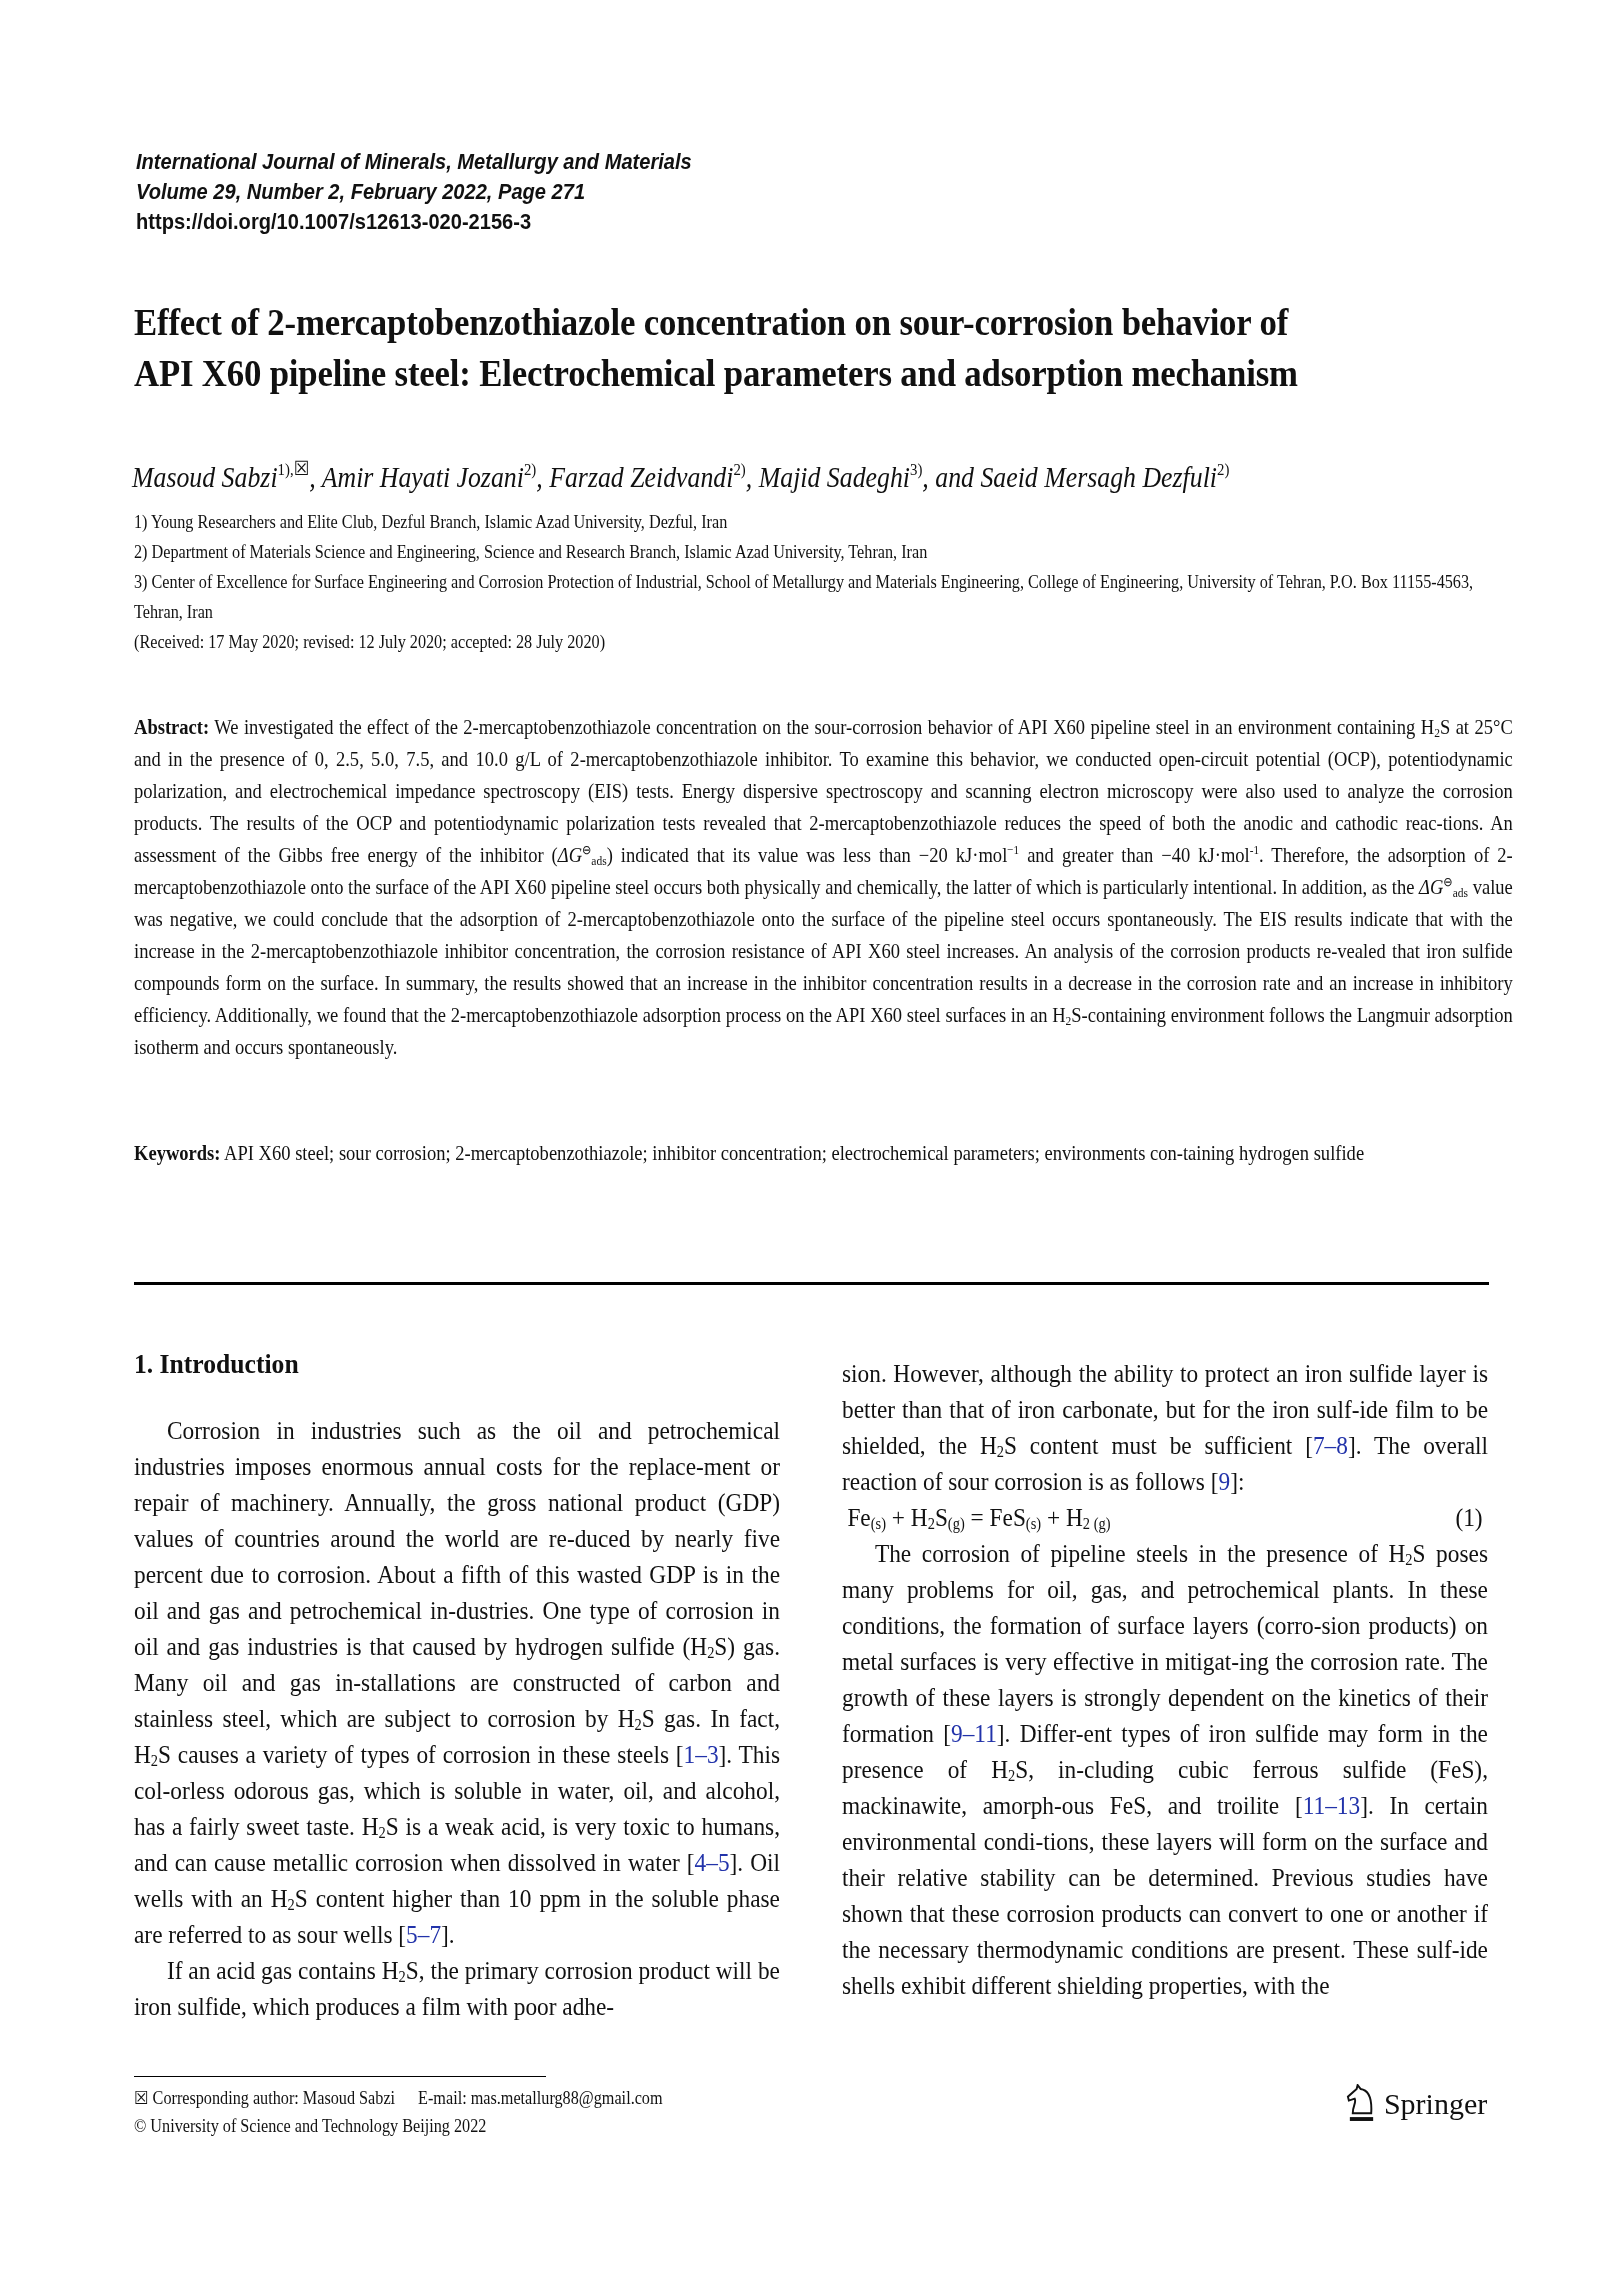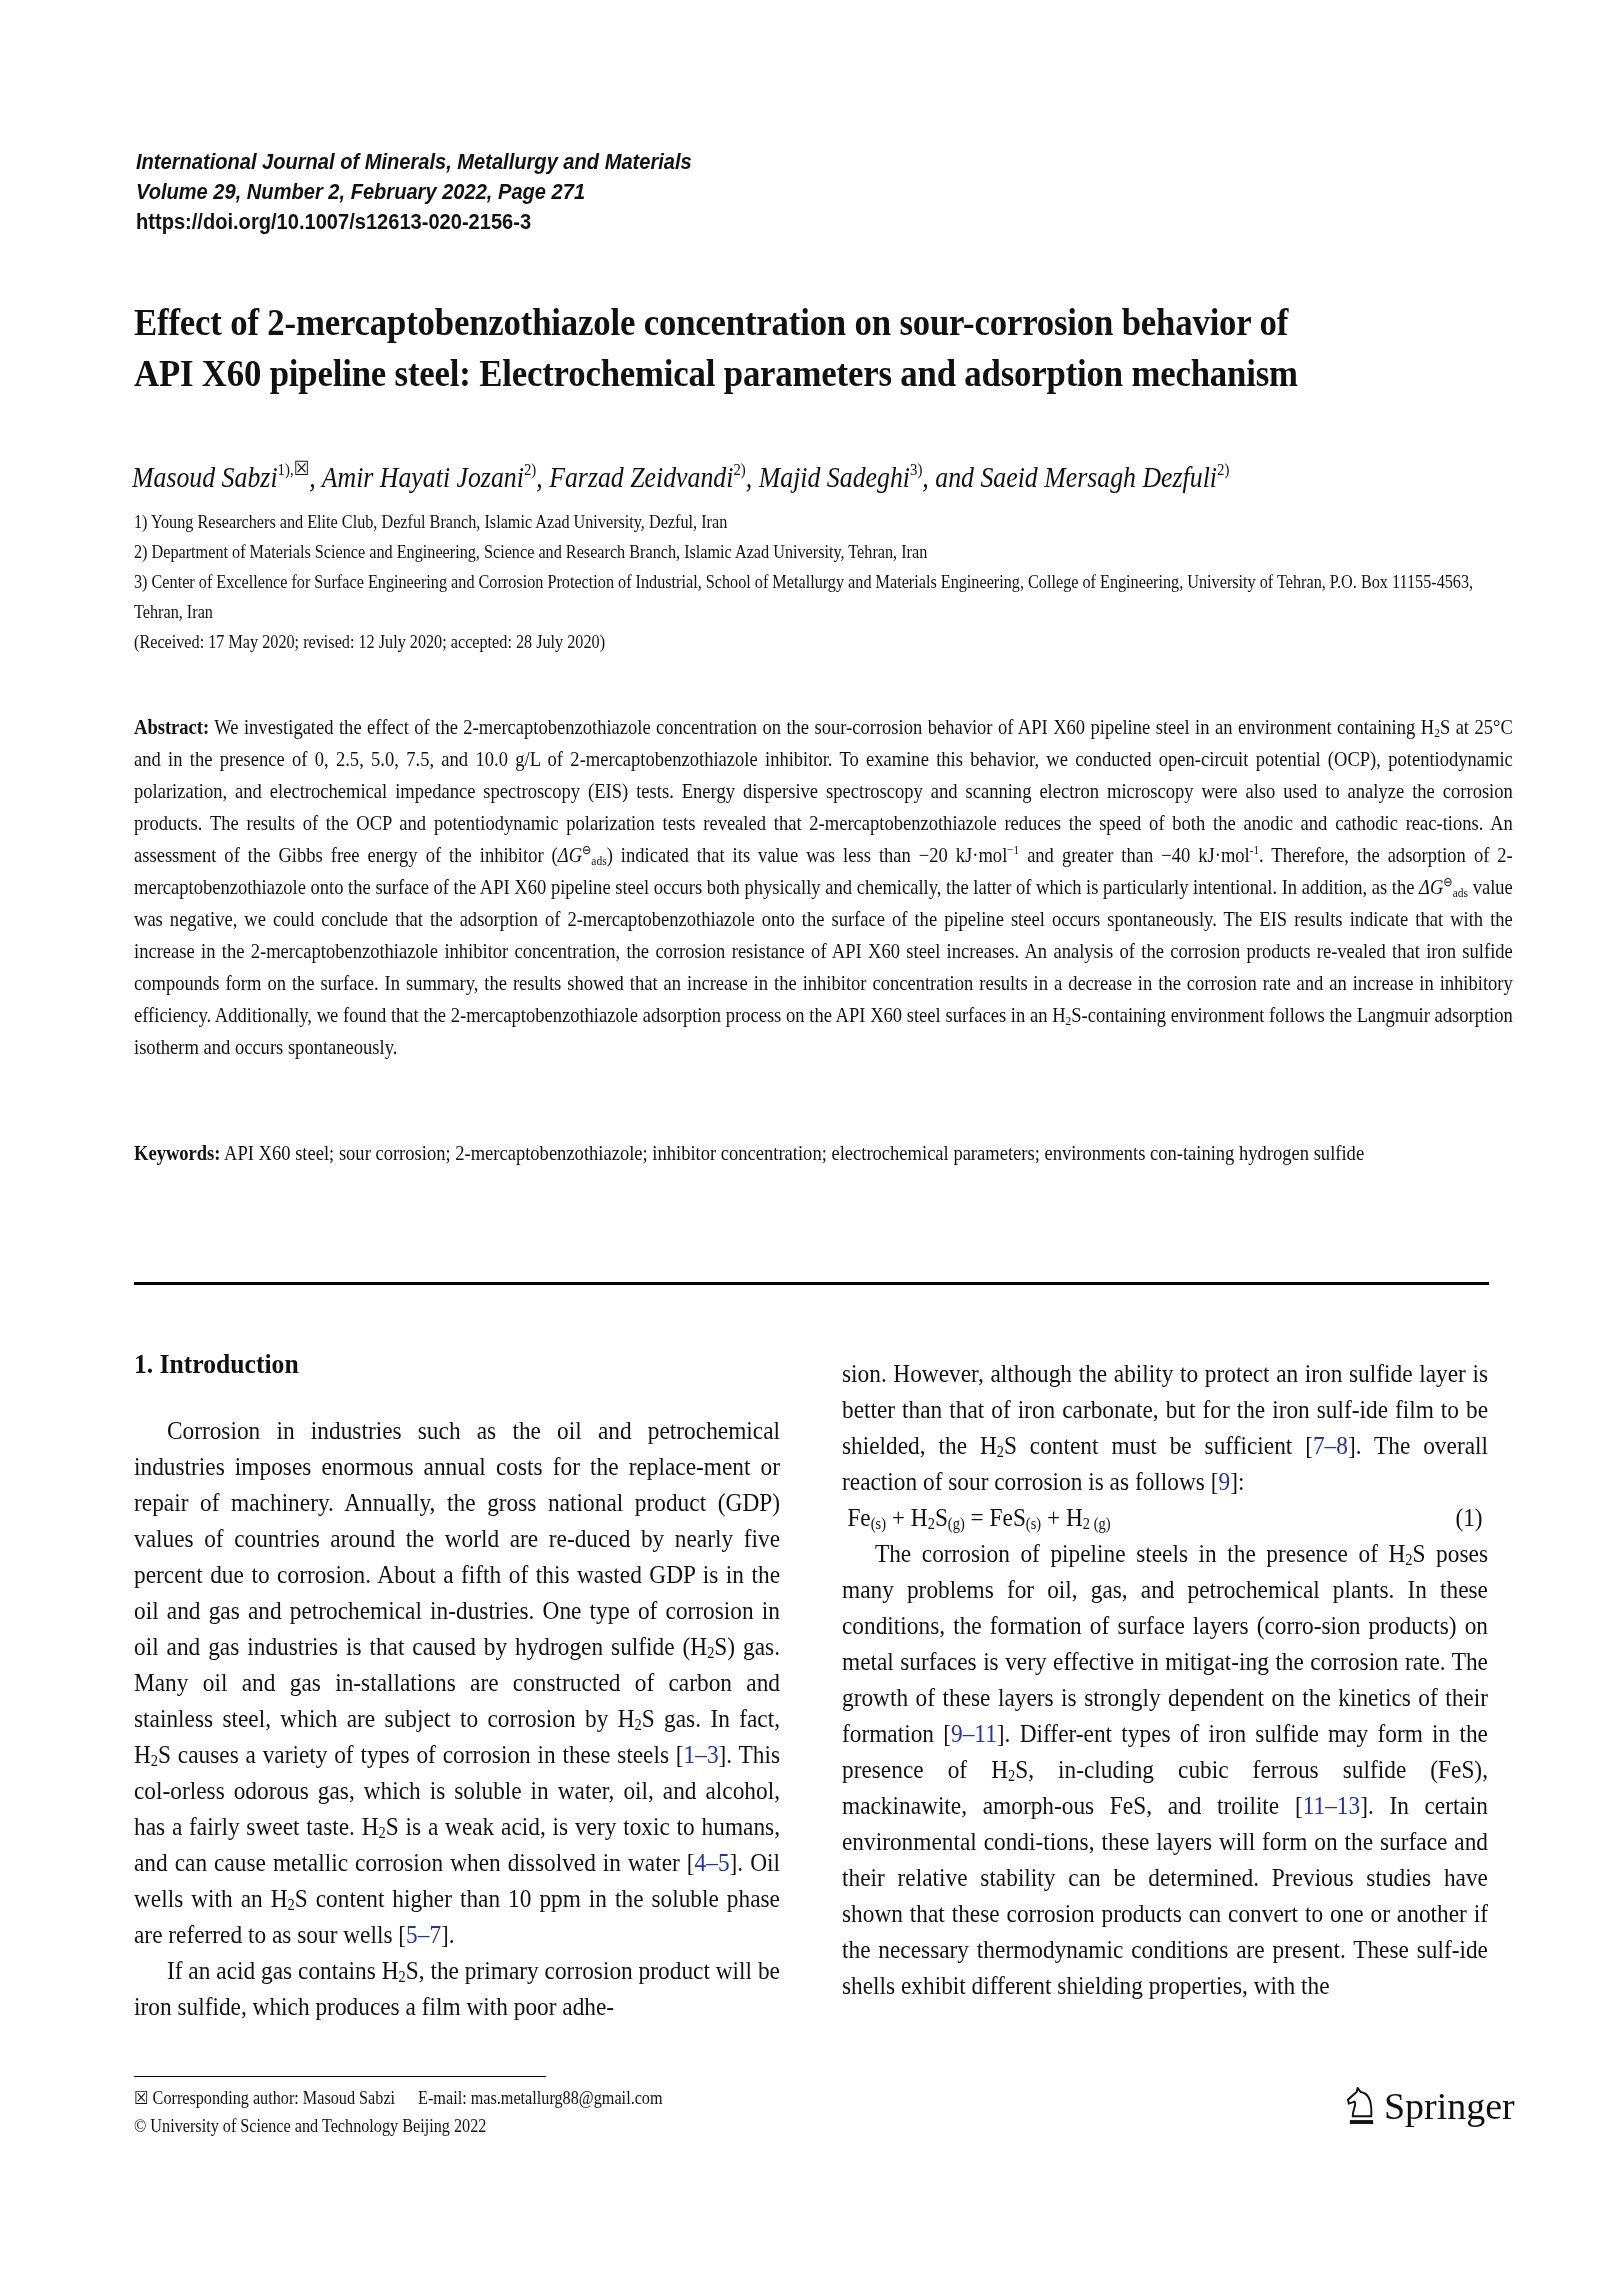--- a/index.html
+++ b/index.html
@@ -58,21 +58,21 @@
   .eq { display: flex; justify-content: space-between; padding-left: 5.9px; padding-right: 5.9px; }
   .fn-rule { left: 134px; top: 2076px; width: 412px; height: 1px; background: #000; }
   .footnote {
     left: 134px; top: 2084px; width: 804px;
     font-size: 18px; line-height: 28px;
     transform: scaleX(0.9); transform-origin: left top;
   }
   .footnote .email { margin-left: 25.5px; }
   .springer {
     left: 1345px; top: 2084px; display: flex; align-items: center; gap: 5.9px;
-    font-family: "Liberation Serif", serif; font-size: 38px; color: #111;
+    font-family: "Liberation Serif", serif; font-size: 30px; color: #111;
   }
 </style>
 </head>
 <body>
 
 <div class="abs journal">
   <div>International Journal of Minerals, Metallurgy and Materials</div>
   <div>Volume 29, Number 2, February 2022, Page 271</div>
   <div class="doi">https://doi.org/10.1007/s12613-020-2156-3</div>
 </div>

